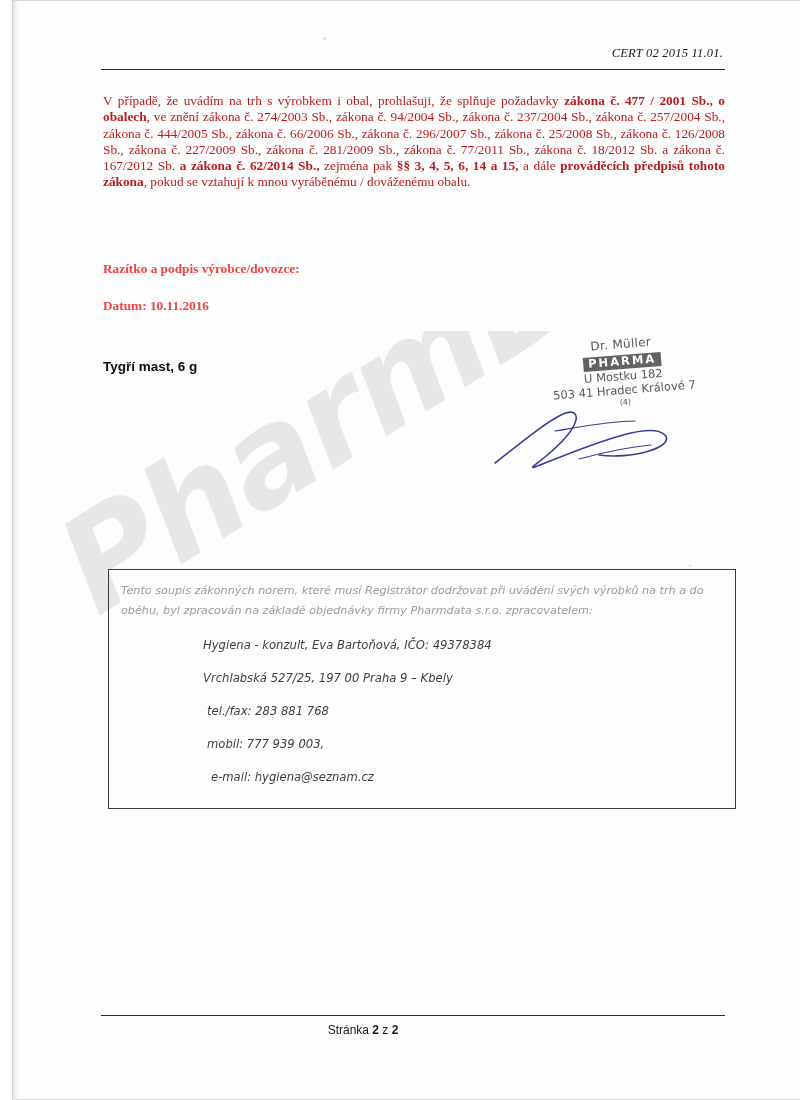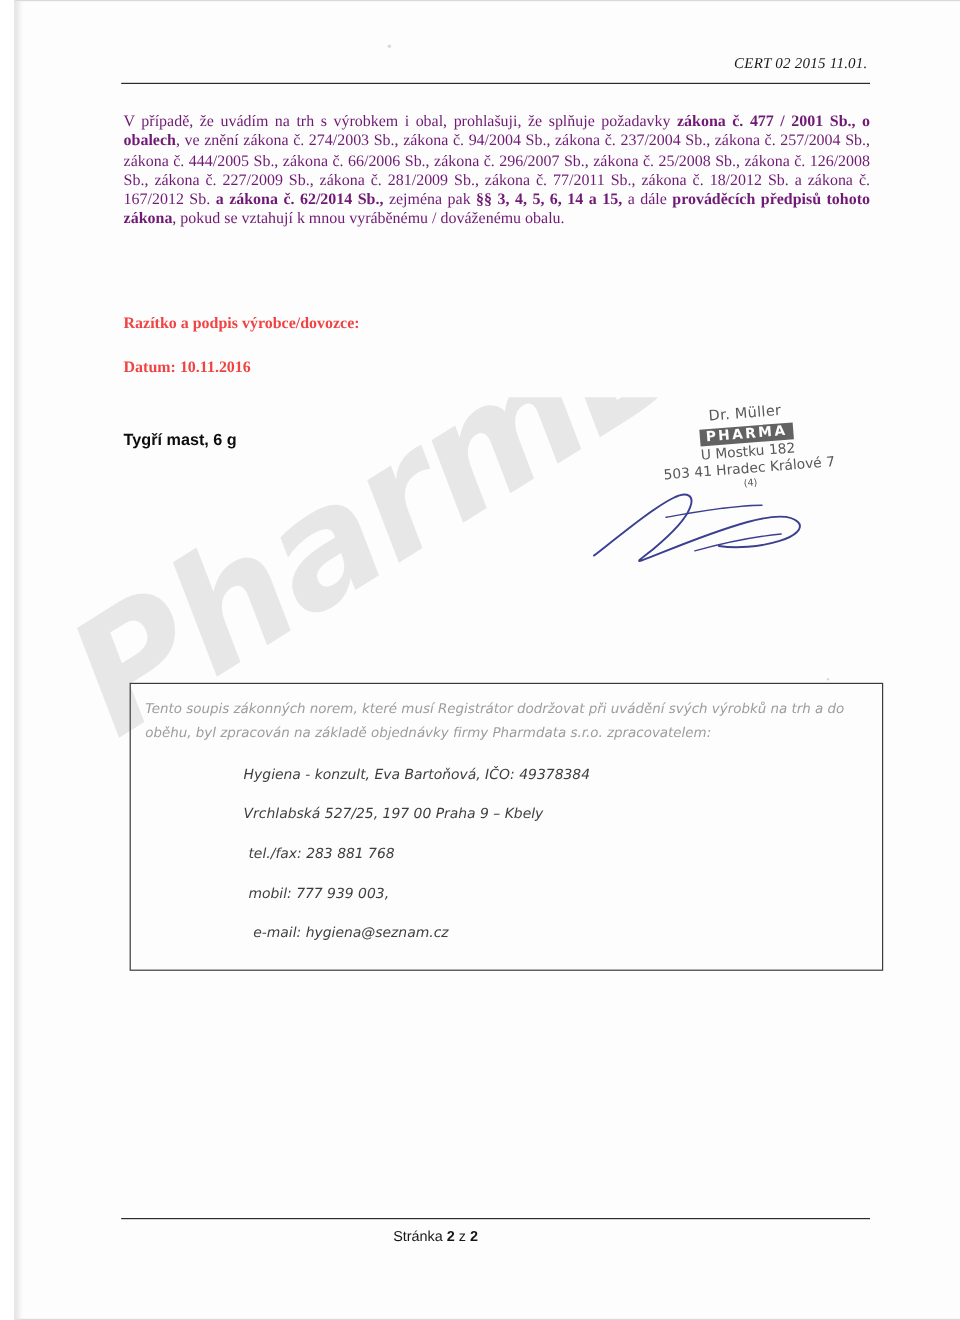--- a/index.html
+++ b/index.html
@@ -64,21 +64,21 @@
 
   
   .declaration {
     position: absolute;
     left: 90px;
     top: 92px;
     width: 622px;
     font-size: 13.3px;
     line-height: 16.3px;
     text-align: justify;
-    color: #701a75;
+    color: #b91c1c;
   }
   .declaration b { font-weight: bold; }
 
   
   .label-line {
     position: absolute;
     left: 90px;
     font-weight: bold;
     font-size: 13.3px;
     color: #ef4444;

